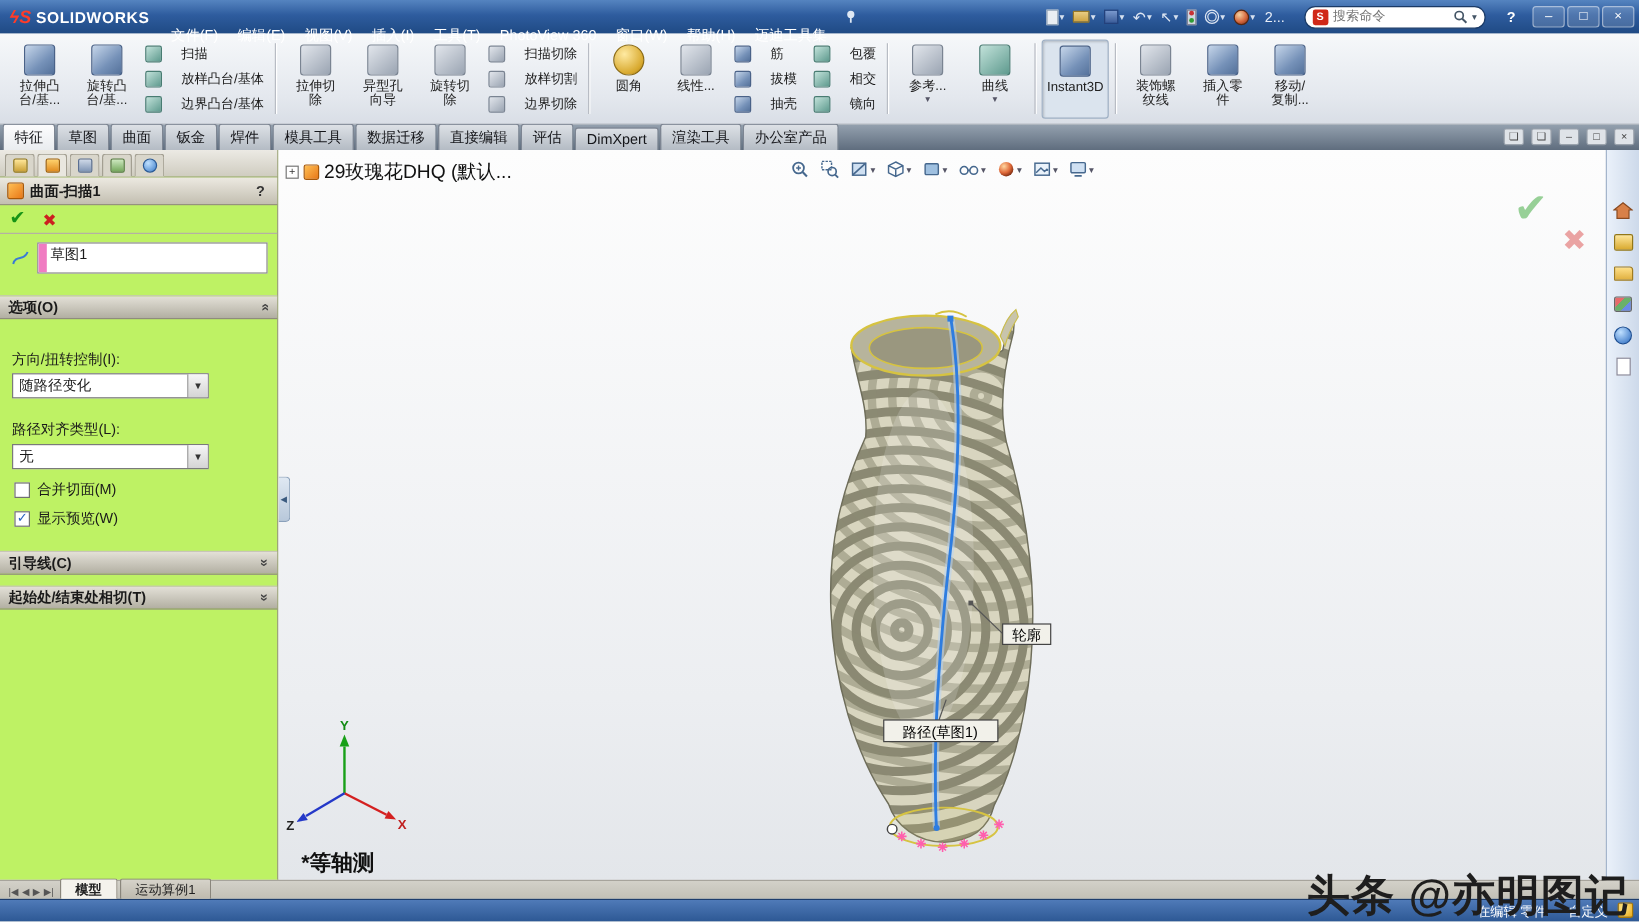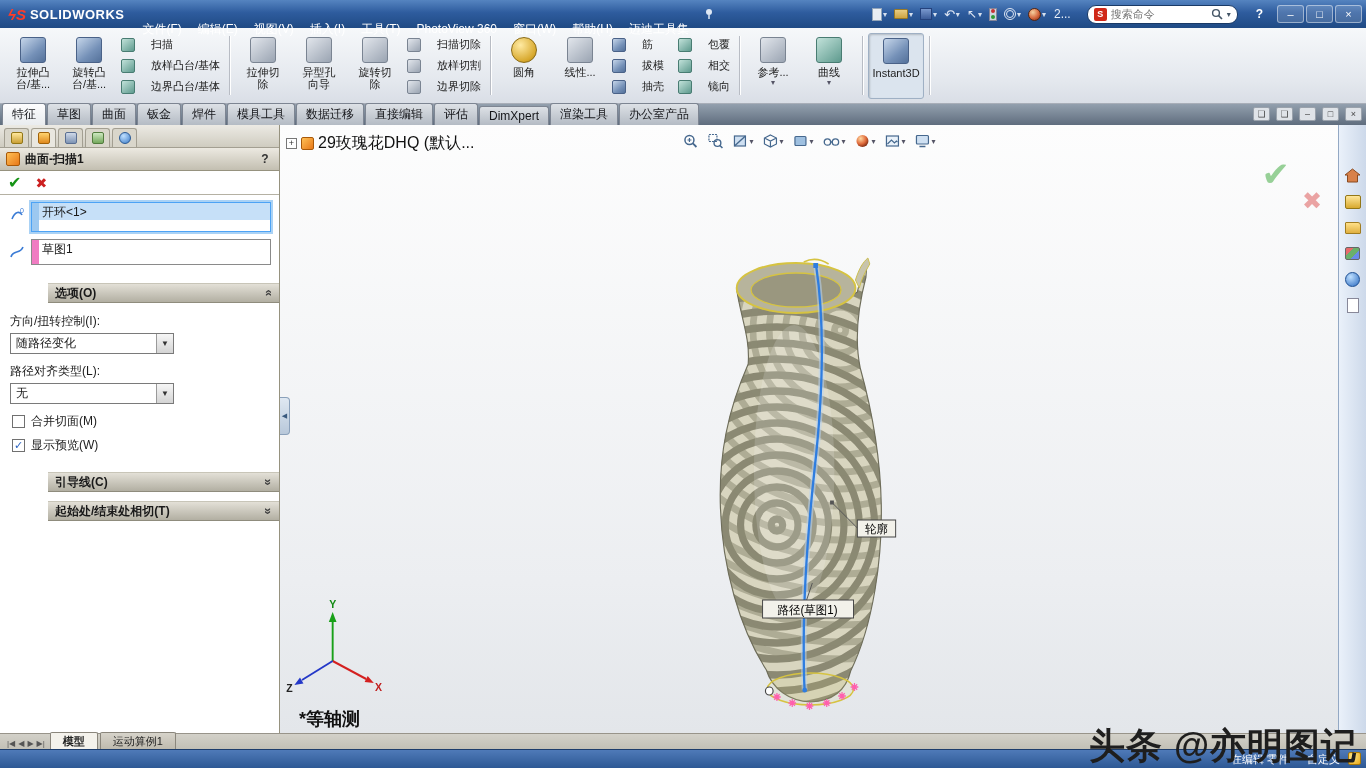--- a/index.html
+++ b/index.html
@@ -58,52 +58,52 @@
   .cmdtabs{height:21px;background:linear-gradient(#93a0ae,#5f6d7e);display:flex;align-items:flex-end;padding:0 2px;position:relative;}
   .cmdtab{padding:2px 9px 2px;font-size:12px;color:#15161a;background:linear-gradient(#dde1e6,#b4bbc4);border:1px solid #7d8592;border-bottom:none;margin-right:1px;border-radius:3px 3px 0 0;white-space:nowrap;cursor:default;}
   .cmdtab.active{background:linear-gradient(#fdfdfe,#e9ecef);}
   .doc-controls{position:absolute;right:4px;top:3px;display:flex;gap:6px;}
   .dc-btn{width:17px;height:14px;background:#dfe3e8;border:1px solid #9aa2ac;color:#444;font-size:9px;display:flex;align-items:center;justify-content:center;border-radius:2px;}
 
   
   .main{display:flex;height:608px;}
 
   
-  .pm{width:280px;background:#ffffff;border-right:1px solid #96927f;display:flex;flex-direction:column;font-size:12px;}
+  .pm{width:232px;background:#bef264;border-right:1px solid #96927f;display:flex;flex-direction:column;font-size:12px;}
   .pm-tabs{height:23px;background:linear-gradient(#eceae4,#cfccc0);display:flex;align-items:flex-end;padding-left:4px;gap:2px;border-bottom:1px solid #a39f92;}
   .pm-tab{width:25px;height:19px;border:1px solid #a39f92;border-bottom:none;background:#d9d6cb;display:flex;align-items:center;justify-content:center;border-radius:3px 3px 0 0;}
   .pm-tab.active{background:#e9e7df;}
   .ti{width:12px;height:12px;border-radius:2px;display:inline-block;}
   .ti-tree{background:linear-gradient(#ffe79a,#caa036);border:1px solid #937717;}
   .ti-prop{background:linear-gradient(#ffd36e,#e08a1e);border:1px solid #a0620a;}
   .ti-config{background:linear-gradient(#cfd9e8,#7e94b4);border:1px solid #5a6f92;}
   .ti-dimx{background:linear-gradient(#cde8c0,#74a85c);border:1px solid #527c3e;}
   .ti-disp{background:radial-gradient(circle at 35% 30%,#bfe0ff,#3c7cc8);border:1px solid #2a5a96;border-radius:50%;}
   .pm-title{height:23px;display:flex;align-items:center;gap:5px;padding:0 6px;background:linear-gradient(#ece9e1,#c3bfb1);border-bottom:1px solid #96927f;font-weight:bold;}
   .pm-title-icon{width:14px;height:14px;border-radius:2px;background:linear-gradient(135deg,#ffc055,#e87818);border:1px solid #a85808;}
   .pm-help{margin-left:auto;font-weight:bold;color:#333;width:16px;text-align:center;border:1px solid transparent;}
   .pm-actions{height:24px;display:flex;align-items:center;gap:14px;padding:0 8px;border-bottom:1px solid #b5b1a3;}
   .ok-glyph{color:#169416;font-size:16px;font-weight:bold;line-height:1;}
   .cancel-glyph{color:#cc2020;font-size:14px;font-weight:bold;line-height:1;}
   .sec-h{height:20px;display:flex;align-items:center;justify-content:space-between;padding:0 7px;background:linear-gradient(#e3e0d7,#b2afa2);border-top:1px solid #f4f2ec;border-bottom:1px solid #8f8c7d;font-weight:bold;cursor:default;}
-  .sec-h.gap{margin-top:9px;border-top:1px solid #c8c5b8;margin-left:48px;}
+  .sec-h.gap{margin-top:9px;border-top:1px solid #c8c5b8;}
   .chev{font-weight:bold;color:#444;display:inline-block;}
   .chev.up{transform:rotate(-90deg);}
   .chev.down{transform:rotate(90deg);}
   .sec-b{padding:7px 8px 9px;}
   .pm-row{display:flex;align-items:flex-start;gap:5px;margin-bottom:7px;}
   .row-icon{flex:none;margin-top:4px;}
   .selbox{flex:1;height:30px;background:#fff;border:1px solid #8a8a8a;display:flex;align-items:stretch;overflow:hidden;}
   .selbox.focus{border:1px solid #4da3f5;box-shadow:0 0 0 2px #aad2f5;}
   .strip{width:7px;flex:none;}
   .strip.blue{background:#9cc8f0;}
   .strip.pink{background:#f07cc2;}
   .selval{flex:1;padding:1px 3px;font-size:12px;height:17px;}
   .selval.sel{background:#c6e0f8;}
-  .fld-label{margin:3px 0 3px 2px;}
+  .fld-label{margin:18px 0 3px 2px;}
   .dd{width:164px;height:21px;border:1px solid #7a7a7a;background:#fff;display:flex;align-items:center;margin:0 0 9px 2px;}
   .dd .val{flex:1;padding:0 5px;white-space:nowrap;overflow:hidden;}
   .dd .arrow{width:17px;align-self:stretch;background:linear-gradient(#f6f6f6,#d4d4d4);border-left:1px solid #9a9a9a;display:flex;align-items:center;justify-content:center;font-size:8px;color:#333;}
   .cb{display:flex;align-items:center;gap:6px;margin:7px 0 0 4px;cursor:default;}
   .cb .box{width:13px;height:13px;background:#fff;border:1px solid #707070;display:flex;align-items:center;justify-content:center;font-size:11px;font-weight:bold;color:#2a62c0;line-height:1;}
 
   
   .viewport{flex:1;position:relative;background:linear-gradient(180deg,#fdfdfd,#eceef1 75%,#e3e6ea);overflow:hidden;}
   .scene{position:absolute;inset:0;width:100%;height:100%;}
   .doc-header{position:absolute;top:8px;left:6px;display:flex;align-items:center;gap:4px;z-index:5;}
@@ -325,20 +325,37 @@
       </div>
   </div>
   <div class="rsep"></div>
   <div class="rgroup">
     <div class="btn-large pressed">
         <span class="ic ic-l ic-blue"></span>
         <span class="lbl">Instant3D</span>
       </div>
   </div>
   <div class="rsep"></div>
+  <div class="rgroup">
+    <div class="btn-large">
+        <span class="ic ic-l ic-gray"></span>
+        <span class="lbl">装饰螺
+纹线</span>
+      </div>
+    <div class="btn-large">
+        <span class="ic ic-l ic-blue"></span>
+        <span class="lbl">插入零
+件</span>
+      </div>
+    <div class="btn-large">
+        <span class="ic ic-l ic-blue"></span>
+        <span class="lbl">移动/
+复制...</span>
+      </div>
+  </div>
 </div>
 
 <div class="cmdtabs">
   <span class="cmdtab active">特征</span>
   <span class="cmdtab">草图</span>
   <span class="cmdtab">曲面</span>
   <span class="cmdtab">钣金</span>
   <span class="cmdtab">焊件</span>
   <span class="cmdtab">模具工具</span>
   <span class="cmdtab">数据迁移</span>
@@ -380,30 +397,20 @@
       <span class="pm-title-icon"></span>
       <span>曲面-扫描1</span>
       <span class="pm-help">?</span>
     </div>
     <div class="pm-actions">
       <span class="ok-glyph">✔</span>
       <span class="cancel-glyph">✖</span>
     </div>
 
     <div class="sec-b">
-      <div class="pm-row">
-        <svg class="row-icon" width="18" height="18" viewBox="0 0 18 18">
-            <path d="M4 13 C7 5,12 5,14 9" stroke="#3a7bd5" fill="none" stroke-width="1.6"></path>
-            <text x="12" y="7" font-size="7" fill="#3a7bd5">0</text>
-          </svg>
-        <div class="selbox focus">
-          <span class="strip blue"></span>
-          <span class="selval sel">开环&lt;1&gt;</span>
-        </div>
-      </div>
       <div class="pm-row" style="margin-bottom:0;">
         <svg class="row-icon" width="18" height="18" viewBox="0 0 18 18">
             <path d="M3 14 C5 6,12 12,15 4" stroke="#3a7bd5" fill="none" stroke-width="1.6"></path>
           </svg>
         <div class="selbox" style="height:26px;">
           <span class="strip pink"></span>
           <span class="selval">草图1</span>
         </div>
       </div>
     </div>

